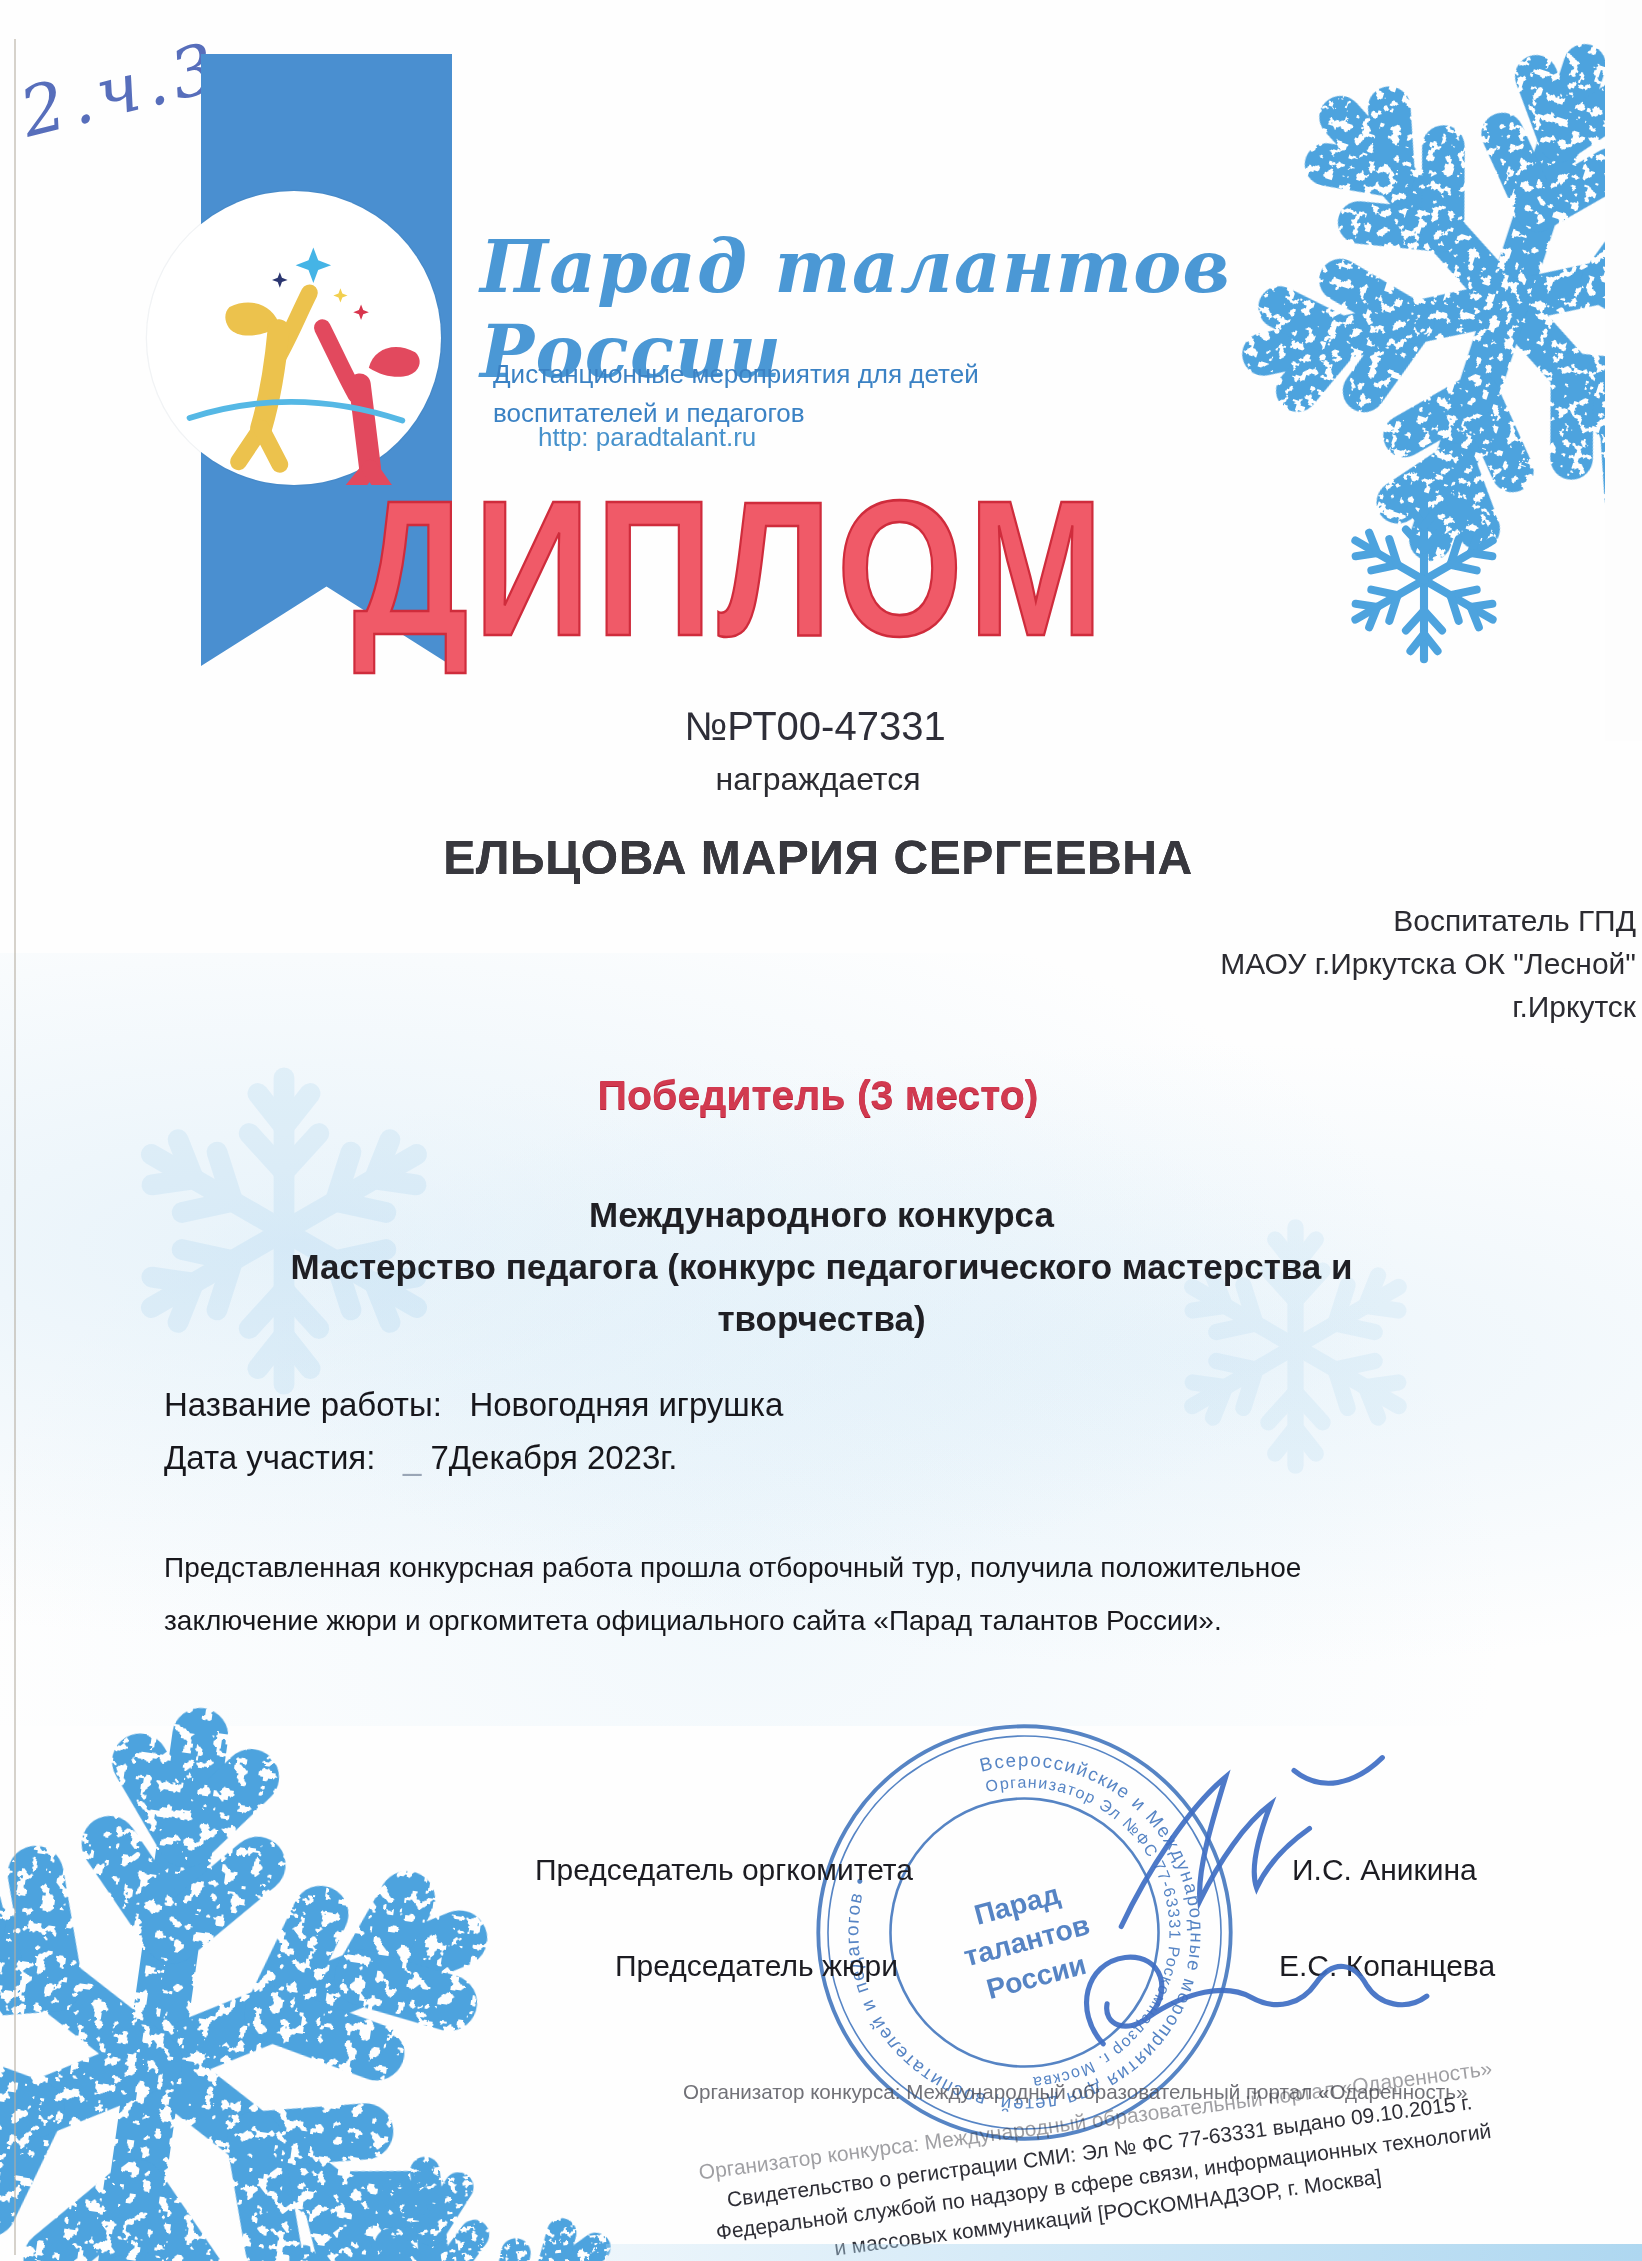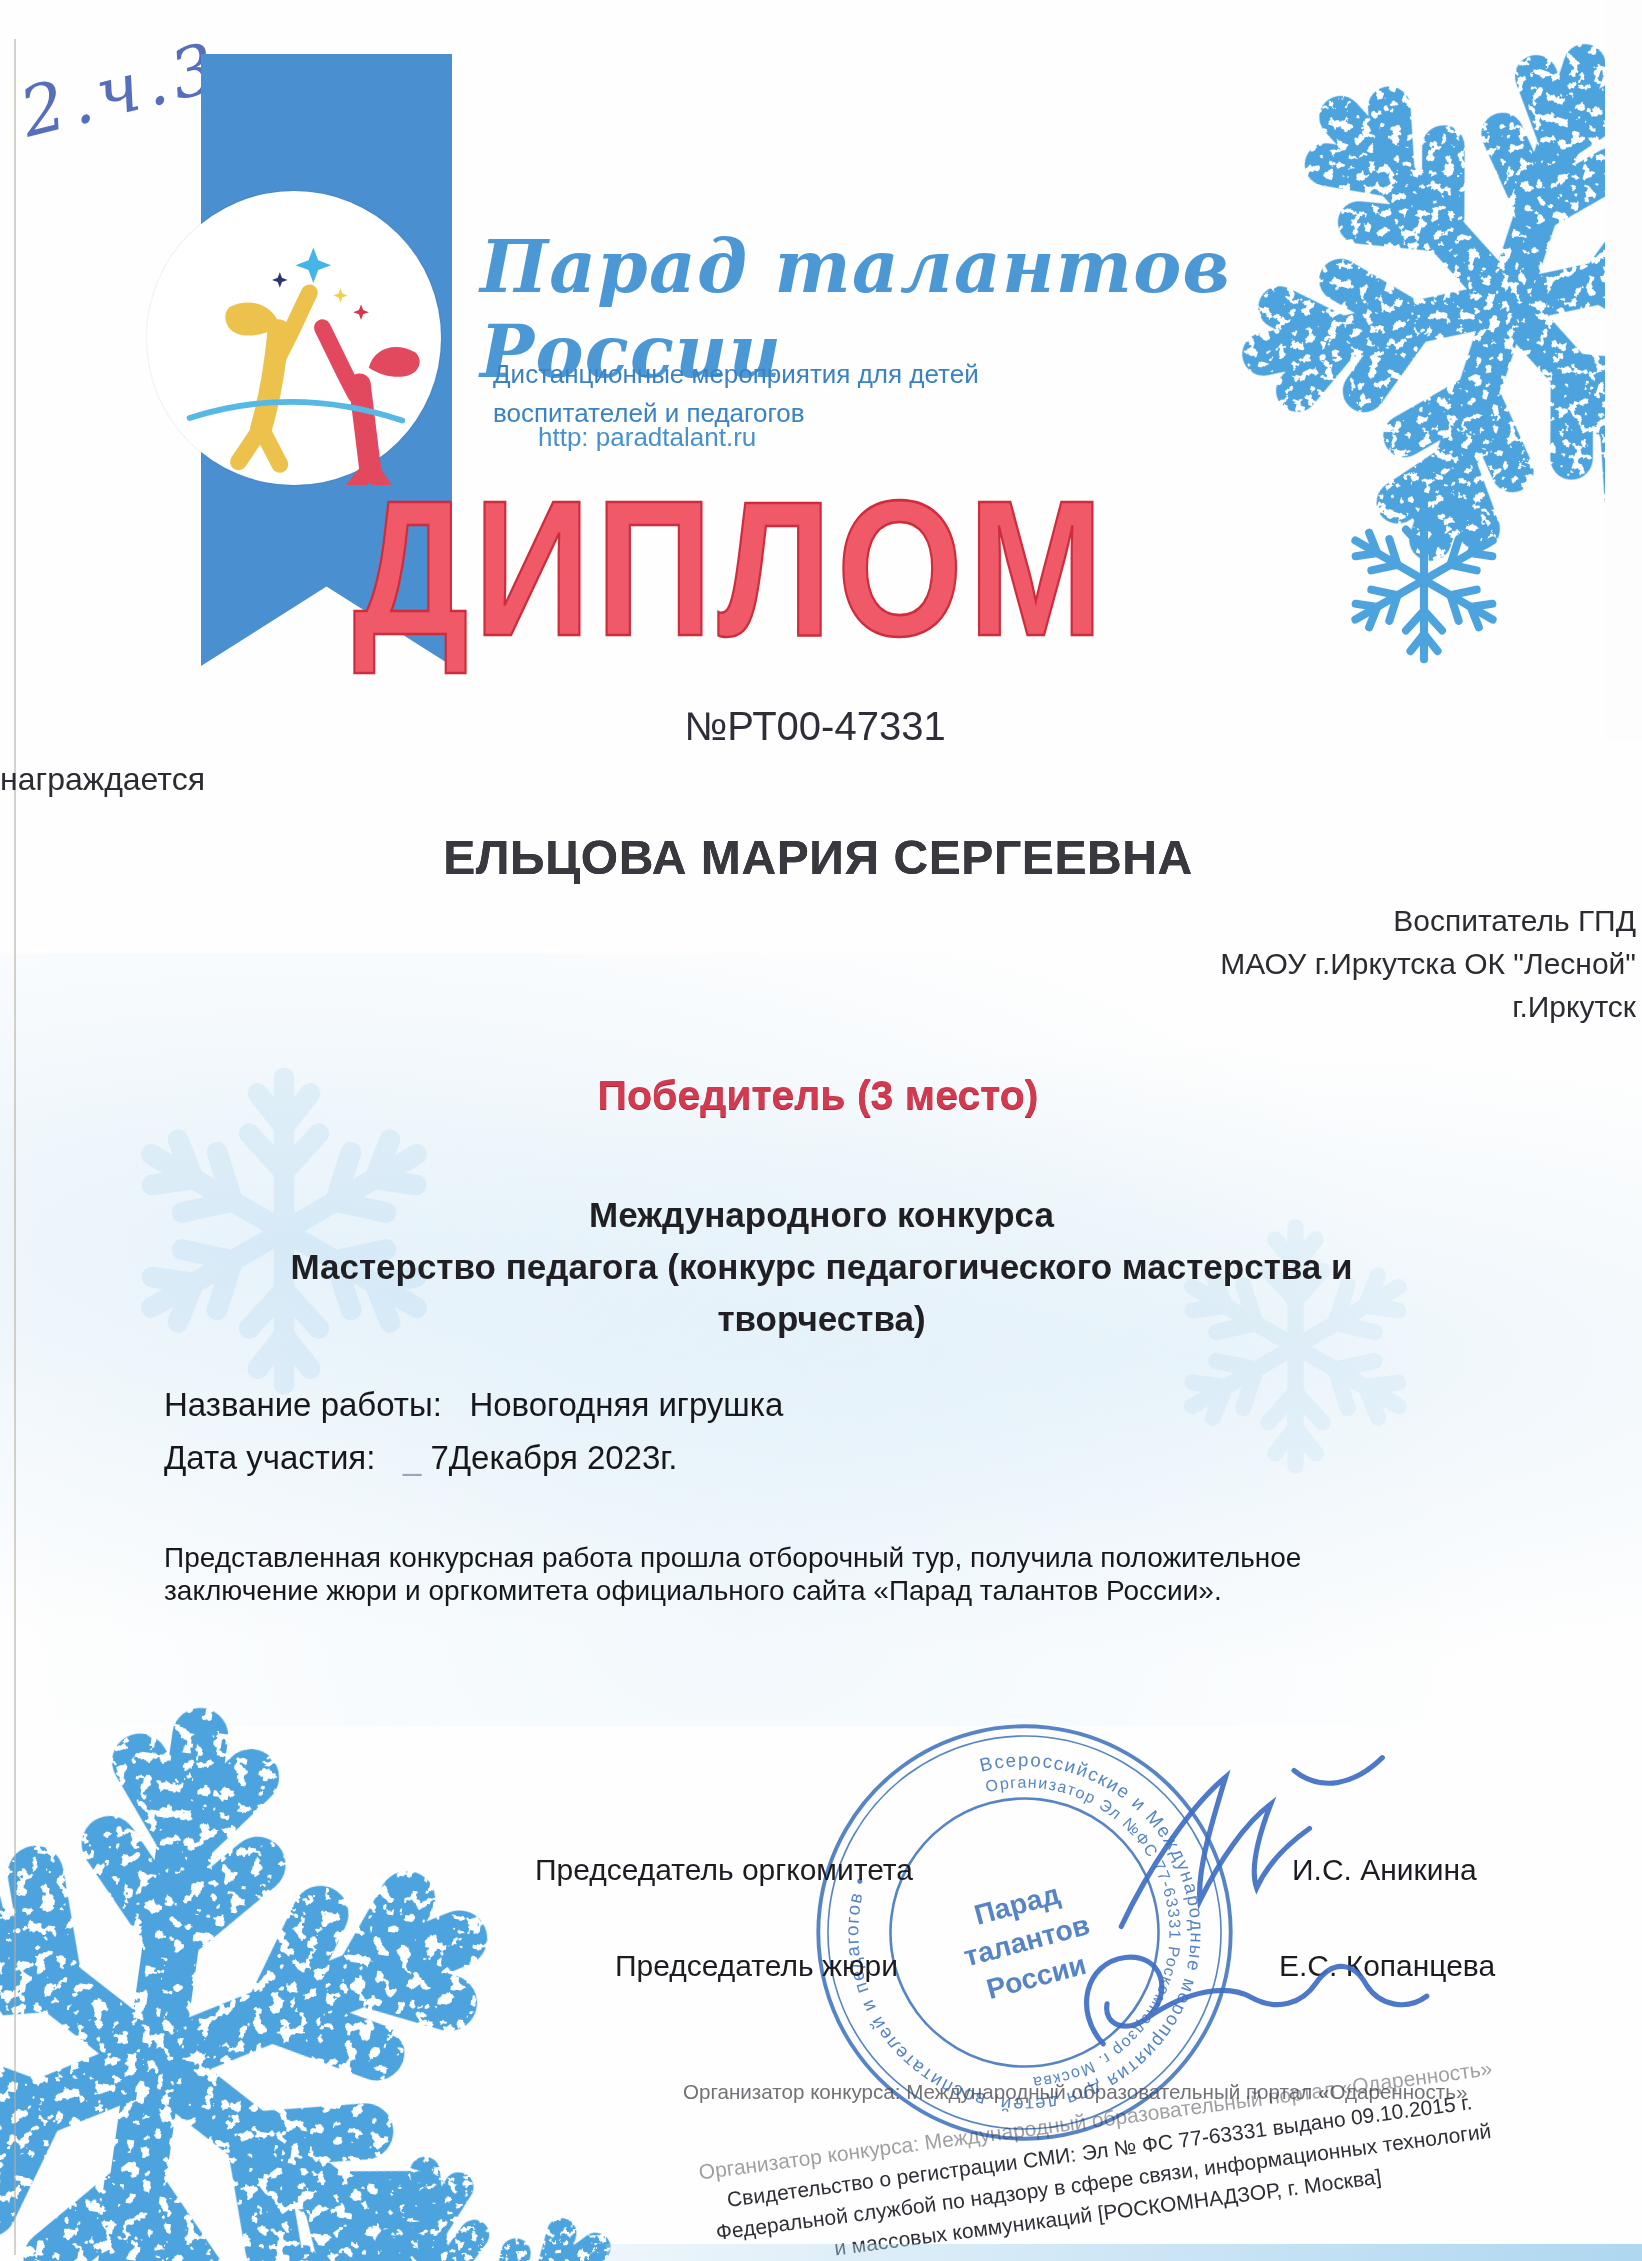--- a/index.html
+++ b/index.html
@@ -37,41 +37,41 @@
   .brand-title{left:480px;top:224px;width:773px;font-family:"DejaVu Serif",serif;
     font-style:italic;font-weight:bold;font-size:72px;color:#4b98d5;letter-spacing:1.3px;}
   .brand-subtitle{left:493px;top:335px;font-size:26px;line-height:39px;color:#3b82c4;margin-top:20px;}
   .brand-url{left:493px;top:422px;font-size:26px;color:#4792cc;margin-left:45px;}
 
   
   .diploma-title{left:0;top:472px;width:1461px;text-align:center;font-size:193px;line-height:1;
     font-weight:900;color:#f05a68;-webkit-text-stroke:2.6px #cf2c3c;letter-spacing:6.4px;}
   .diploma-title .squeeze{display:inline-block;transform:scaleX(.84);}
   .diploma-number{left:0;top:704px;width:1630px;text-align:center;font-size:40px;color:#2e2e38;}
-  .awarded-label{left:0;top:761px;width:1636px;text-align:left;font-size:32px;color:#2b2b31;}
+  .awarded-label{left:0;top:761px;width:1636px;text-align:center;font-size:32px;color:#2b2b31;}
 
   
   .recipient-name{left:0;top:830px;width:1636px;text-align:center;font-size:48px;font-weight:bold;
     color:#38383e;text-shadow:0 0 0.6px #1b1b20;letter-spacing:0.6px;}
   .recipient-details{left:0;top:899px;width:1636px;text-align:right;font-size:30px;line-height:43px;color:#2b2b31;}
 
   
   .award-title{left:0;top:1072px;width:1636px;text-align:center;font-size:41px;font-weight:bold;
     color:#d23a50;text-shadow:0 0.6px 0 #b02038;}
   .contest-block{left:0;top:1189px;width:1643px;text-align:center;font-weight:bold;color:#1f1f24;}
   .contest-level{font-size:35px;line-height:52px;}
   .contest-name{font-size:35px;line-height:52px;}
 
   
   .work-line{left:164px;top:1386px;font-size:33px;color:#17171c;}
   .date-line{left:164px;top:1439px;font-size:33px;color:#17171c;}
   .date-mark{color:#9aa6b6;}
 
   
-  .statement{left:164px;top:1541px;width:1263px;font-size:28px;line-height:33px;color:#17171c;}
+  .statement{left:164px;top:1541px;width:1263px;font-size:28px;line-height:53px;color:#17171c;}
 
   
   .sig-label-org{left:535px;top:1853px;font-size:30px;color:#1c1c22;}
   .sig-name-org{left:1292px;top:1853px;font-size:30px;color:#1c1c22;}
   .sig-label-jury{left:615px;top:1949px;font-size:30px;color:#1c1c22;}
   .sig-name-jury{left:1279px;top:1949px;font-size:30px;color:#1c1c22;}
   .stamp-box{left:799px;top:1707px;width:451px;height:451px;opacity:.88;}
   .sig-box{left:1031px;top:1733px;width:419px;height:387px;z-index:5;}
 
   

